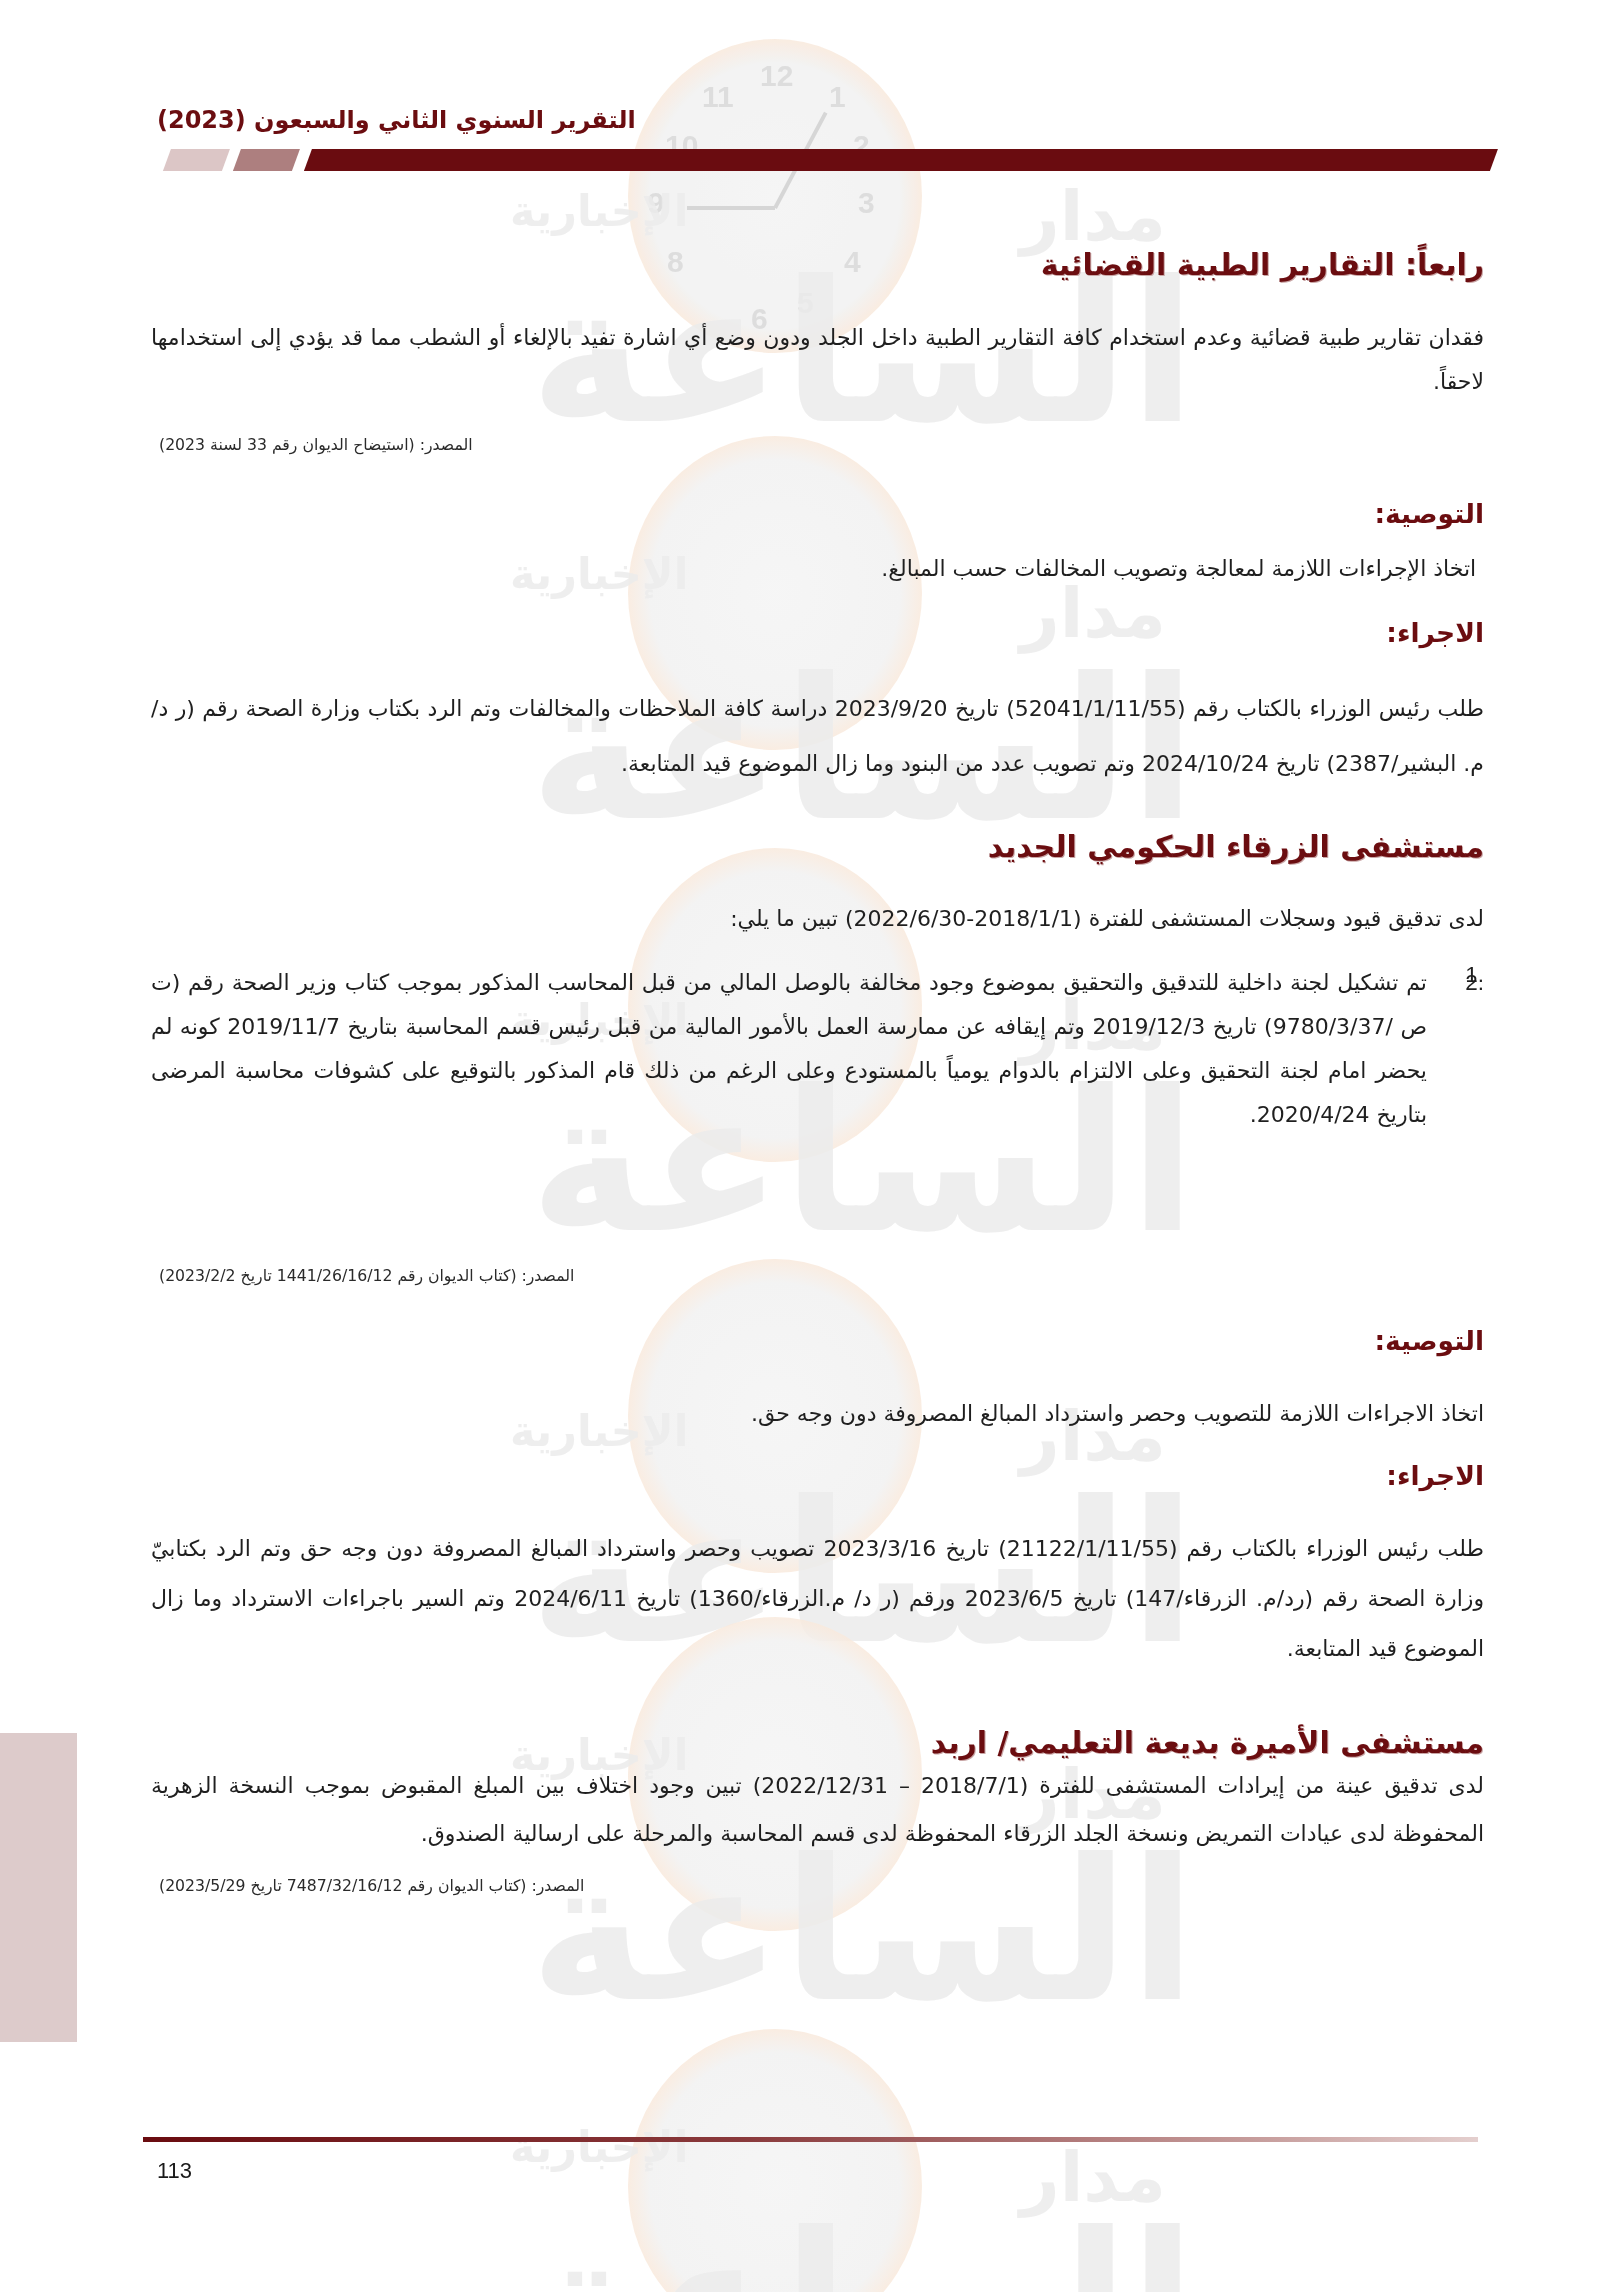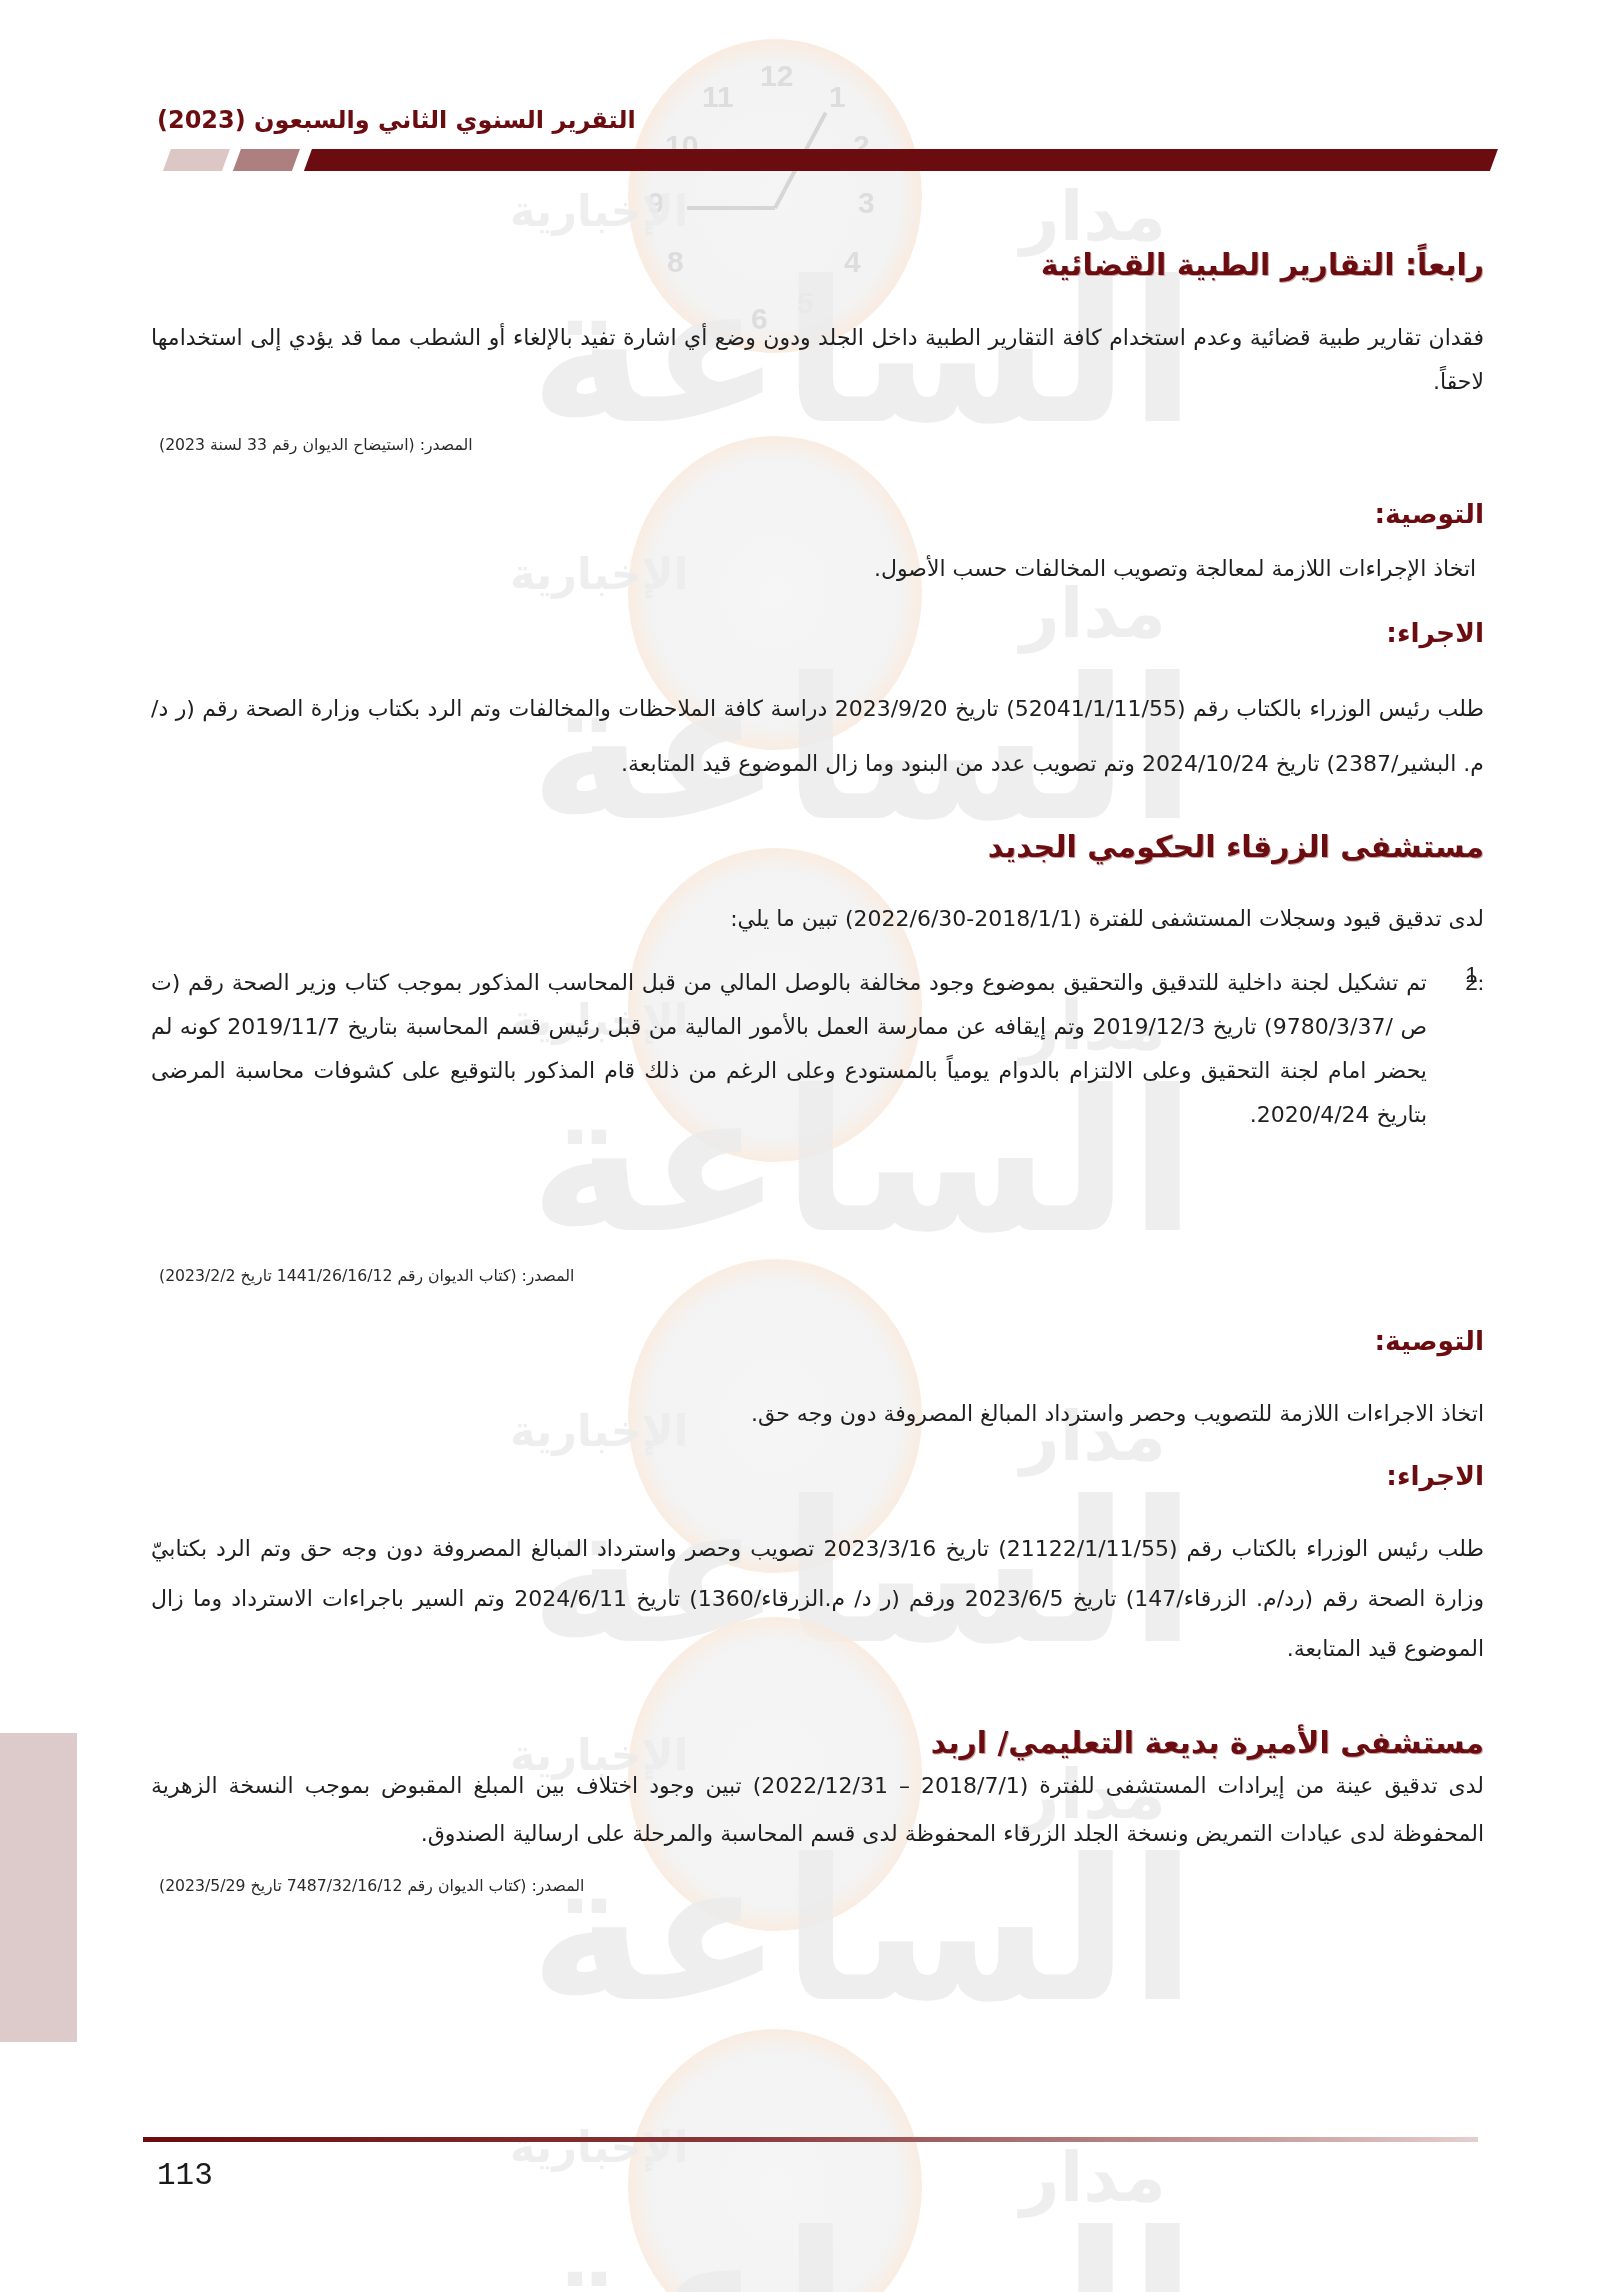--- a/index.html
+++ b/index.html
@@ -167,22 +167,22 @@
       left: 143px;
       width: 1335px;
       height: 4.9px;
       background: linear-gradient(to right, #6a0c10 0%, #8a3a3c 45%, #c9a1a0 85%, #e4cfce 100%);
       z-index: 2;
     }
     .page-number {
       position: absolute;
       top: 2158px;
       left: 157px;
-      font-family: Liberation Mono, monospace;
-      font-size: 31px;
+      font-family: Liberation Sans, sans-serif;
+      font-size: 22px;
       color: #1a1a1a;
       z-index: 2;
     }
   </style>
 </head>
 <body>
 
 <div class="watermark" style="top: 39px;">
   <div class="wm-clock">
     <span class="wm-clock-num" style="left:132px;top:19.6px;">12</span>
@@ -248,21 +248,21 @@
 
 <div class="side-tab"></div>
 
 <div class="content">
 
   <div class="block para" style="top:316px;">فقدان تقارير طبية قضائية وعدم استخدام كافة التقارير الطبية داخل الجلد ودون وضع أي اشارة تفيد بالإلغاء أو الشطب مما قد يؤدي إلى استخدامها لاحقاً.</div>
   <div class="block section-title" style="top:247px;">رابعاً: التقارير الطبية القضائية</div>
   <div class="source" style="top:435px;">المصدر: (استيضاح الديوان رقم 33 لسنة 2023)</div>
 
   <div class="block sub-title" style="top:498px;">التوصية:</div>
-  <div class="block para" style="top:547px;padding-right:7.8px;">اتخاذ الإجراءات اللازمة لمعالجة وتصويب المخالفات حسب الأصول.</div>
+  <div class="block para" style="top:547px;padding-right:7.8px;">اتخاذ الإجراءات اللازمة لمعالجة وتصويب المخالفات حسب المبالغ.</div>
 
   <div class="block sub-title" style="top:617px;">الاجراء:</div>
   <div class="block para" style="top:681px;line-height:55px;">طلب رئيس الوزراء بالكتاب رقم (52041/1/11/55) تاريخ 2023/9/20 دراسة كافة الملاحظات والمخالفات وتم الرد بكتاب وزارة الصحة رقم (ر د/م. البشير/2387) تاريخ 2024/10/24  وتم تصويب عدد من البنود وما زال الموضوع قيد المتابعة.</div>
 
   <div class="block section-title" style="top:829px;">مستشفى الزرقاء الحكومي الجديد</div>
   <div class="block para" style="top:897px;">لدى تدقيق قيود وسجلات المستشفى للفترة (2018/1/1-2022/6/30) تبين ما يلي:</div>
 
   <ul class="block list para" style="top:953px;">
     <li class="list-item">
       <span class="list-num">1.</span>

